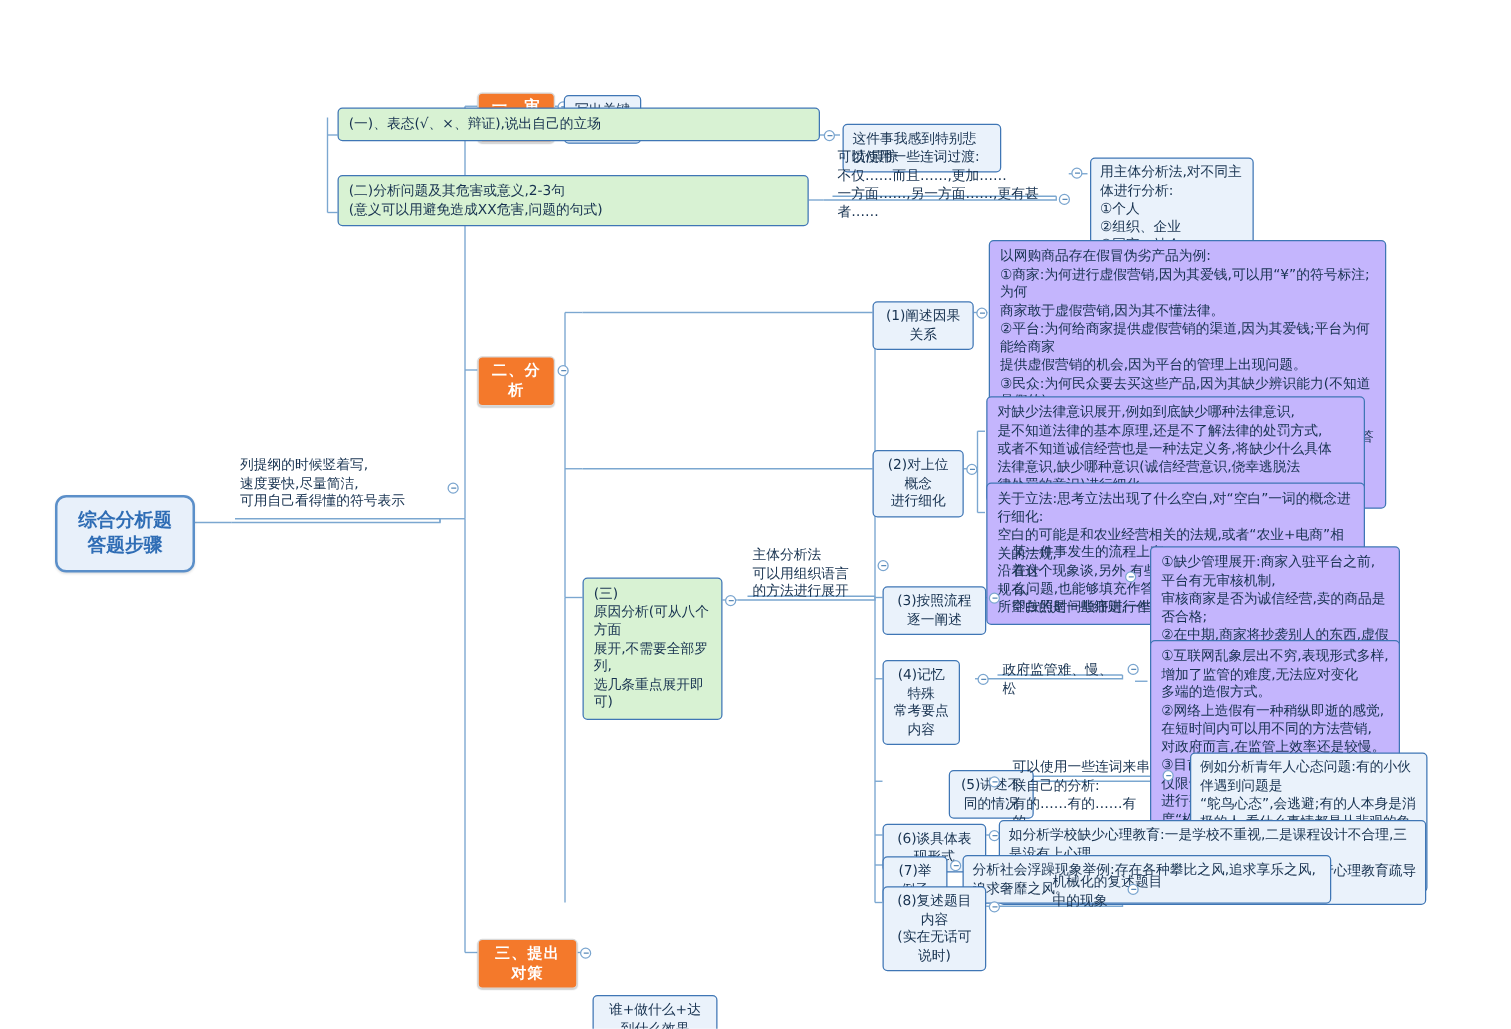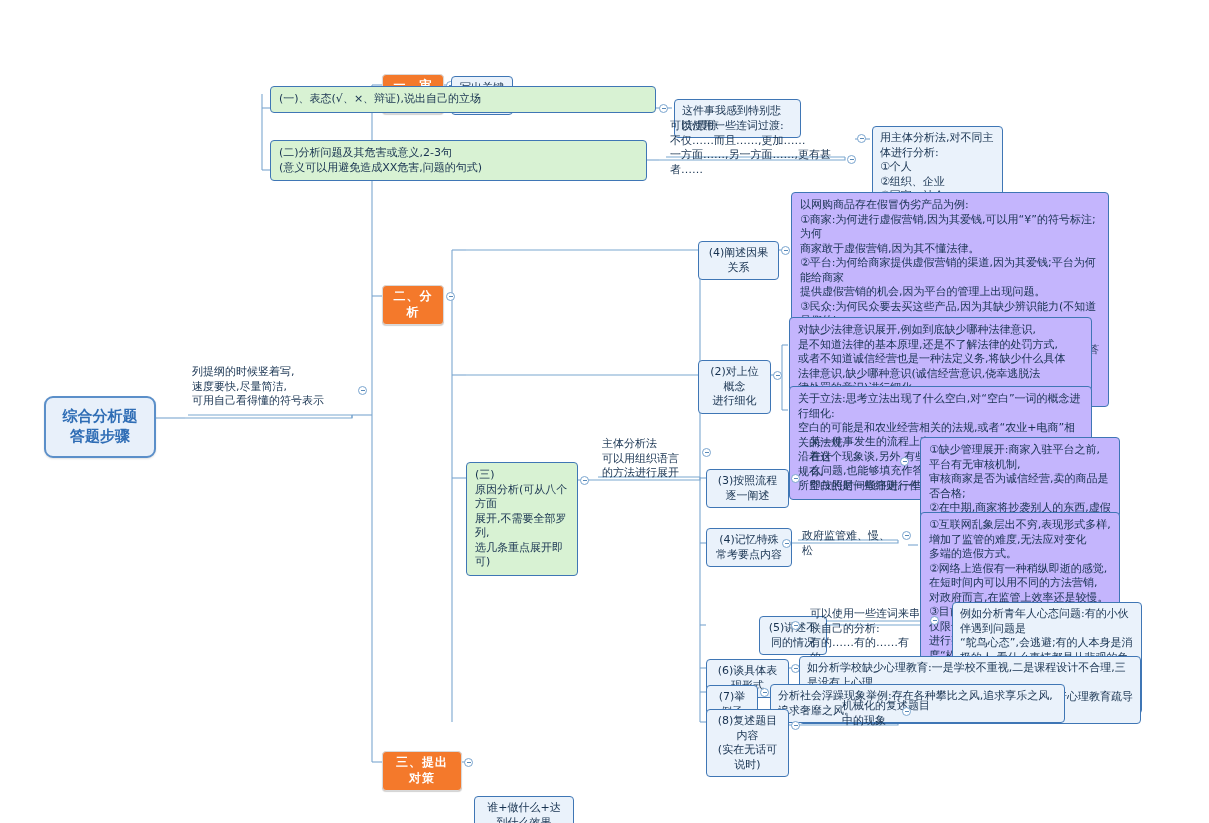--- a/index.html
+++ b/index.html
@@ -252,21 +252,21 @@
   <div class="node gbox" style="left:466px; top:462px; width:112px;">(三)
 原因分析(可从八个方面
 展开,不需要全部罗列,
 选几条重点展开即可)</div>
   <div class="collapse" style="left:580px; top:476px;"></div>
   <div class="node tbox" style="left:598px; top:435px; width:100px;">主体分析法
 可以用组织语言
 的方法进行展开</div>
   <div class="collapse" style="left:702px; top:448px;"></div>
 
-  <div class="node bbox center" style="left:698px; top:241px; width:81px;">(4)阐述因果关系</div>
+  <div class="node bbox center" style="left:698px; top:241px; width:81px;">(1)阐述因果关系</div>
   <div class="collapse" style="left:781px; top:246px;"></div>
   <div class="node bbox-pale" style="left:791px; top:192px; width:318px;">以网购商品存在假冒伪劣产品为例:
 ①商家:为何进行虚假营销,因为其爱钱,可以用“¥”的符号标注;为何
 商家敢于虚假营销,因为其不懂法律。
 ②平台:为何给商家提供虚假营销的渠道,因为其爱钱;平台为何能给商家
 提供虚假营销的机会,因为平台的管理上出现问题。
 ③民众:为何民众要去买这些产品,因为其缺少辨识能力(不知道是假的);
 加上民众有时认为网上的产品便宜,即占小便宜的心理。
 ④监管:只知道监管缺失,具体如何缺失不知道,先放在这,稍后答题时能
  答就答,不能答就算了。
@@ -291,21 +291,21 @@
 么问题,也能够填充作答,
 即按照时间顺序进行作答</div>
   <div class="collapse" style="left:900px; top:457px;"></div>
   <div class="node bbox-pale" style="left:920px; top:437px; width:200px;">①缺少管理展开:商家入驻平台之前,平台有无审核机制,
 审核商家是否为诚信经营,卖的商品是否合格;
 ②在中期,商家将抄袭别人的东西,虚假文案放在平台上,
 平台有无监督和管理;
 ③在后期,出现欺诈消费者行为时,平台是否履行帮助
 消费者维权的责任。</div>
 
-  <div class="node bbox center" style="left:706px; top:528px; width:86px;">(4)记忆特殊
+  <div class="node bbox center" style="left:706px; top:528px; width:62px;">(4)记忆特殊
 常考要点内容</div>
   <div class="collapse" style="left:782px; top:539px;"></div>
   <div class="node tbox" style="left:798px; top:527px; width:102px;">政府监管难、慢、松</div>
   <div class="collapse" style="left:902px; top:531px;"></div>
   <div class="node bbox-pale" style="left:920px; top:512px; width:200px;">①互联网乱象层出不穷,表现形式多样,增加了监管的难度,无法应对变化
 多端的造假方式。
 ②网络上造假有一种稍纵即逝的感觉,在短时间内可以用不同的方法营销,
 对政府而言,在监管上效率还是较慢。
 ③目前政府对于某些电商平台的打击仅限于罚点钱、约谈负责人,之后稍微
 进行整顿,处罚的力度较弱,即处罚力度“松”。</div>

